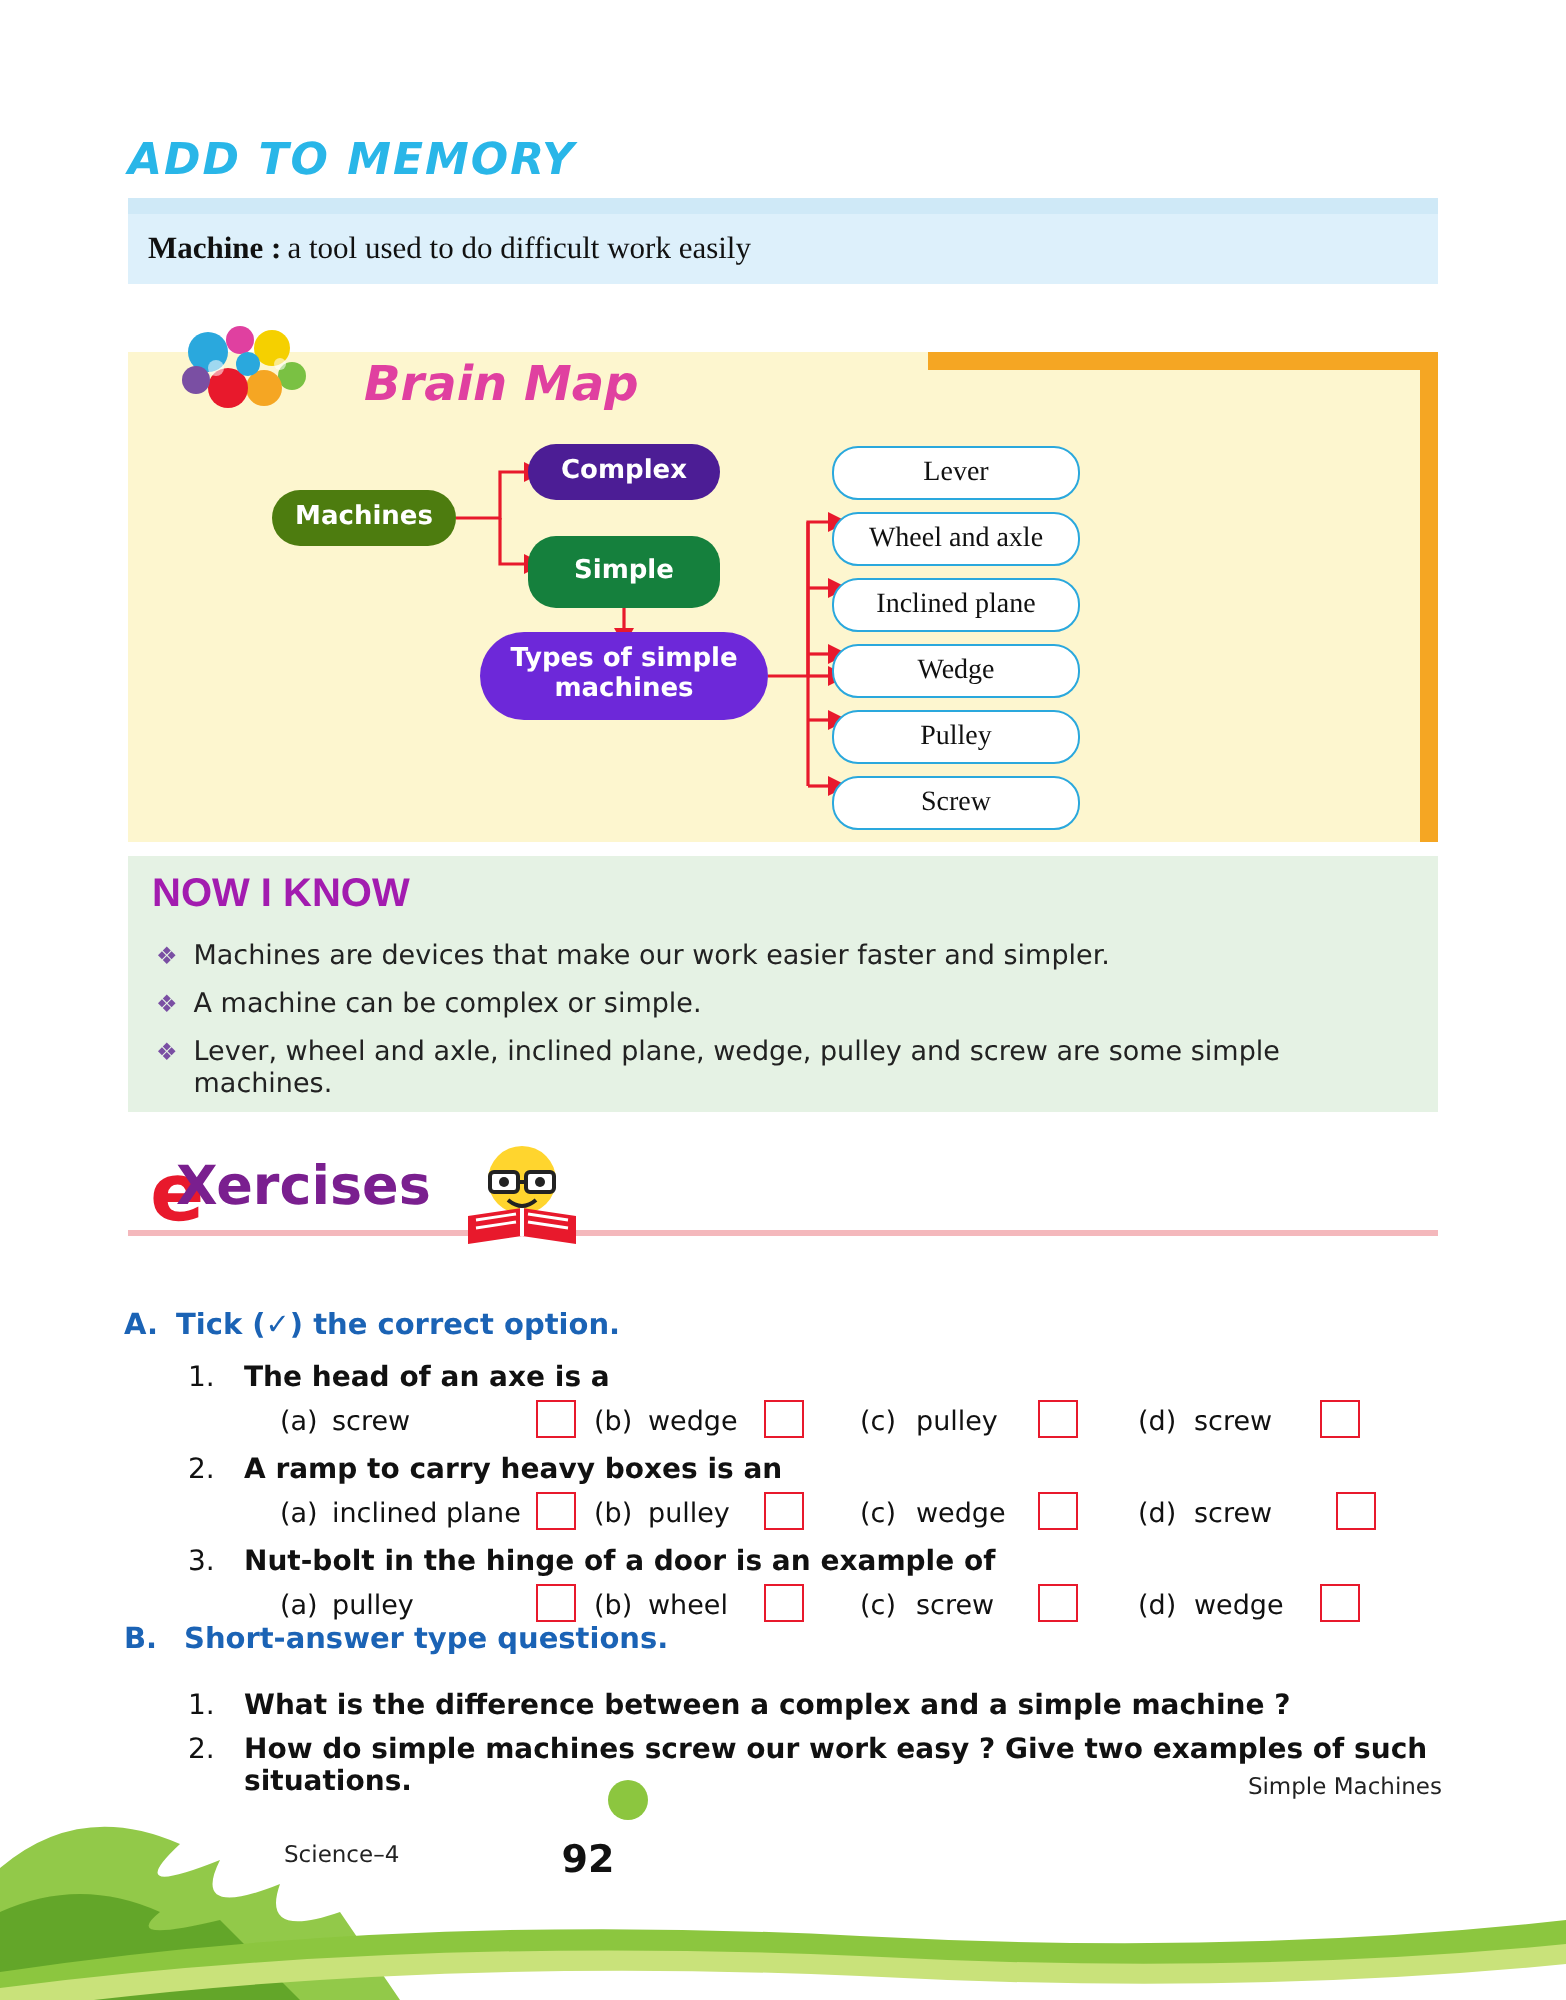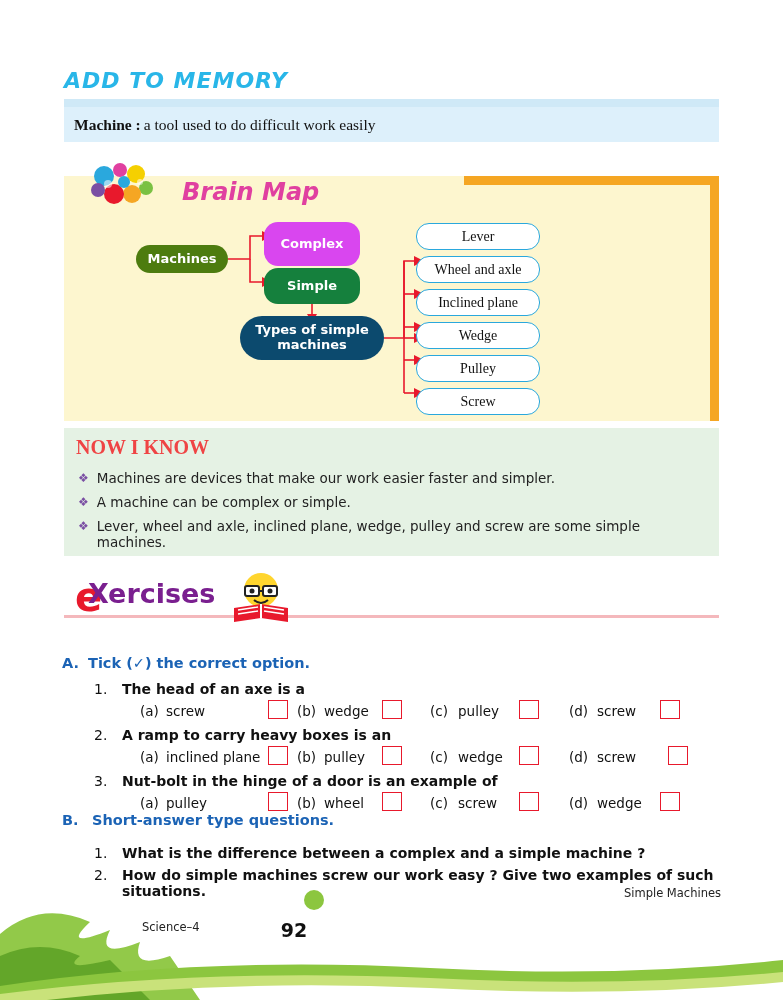--- a/index.html
+++ b/index.html
@@ -73,23 +73,23 @@
     display: flex; align-items: center; justify-content: center;
     font-family: "DejaVu Sans", sans-serif;
     font-size: 13px;
     font-weight: bold;
     color: #fff;
     border-radius: 14px;
     text-align: center;
     line-height: 1.15;
   }
   .node-machines { left: 136px; top: 245px; width: 92px; height: 28px; background: #4d7c0f; }
-  .node-complex  { left: 264px; top: 222px; width: 96px; height: 44px; background: #d946ef; }
+  .node-complex  { left: 264px; top: 222px; width: 96px; height: 28px; background: #4c1d95; }
   .node-simple   { left: 264px; top: 268px; width: 96px; height: 36px; background: #15803d; }
-  .node-types    { left: 240px; top: 316px; width: 144px; height: 44px; background: #0c4a6e; border-radius: 22px; font-size: 13px; }
+  .node-types    { left: 240px; top: 316px; width: 144px; height: 44px; background: #6d28d9; border-radius: 22px; font-size: 13px; }
 
   .leaf {
     position: absolute; left: 416px;
     width: 124px; height: 27px;
     background: #ffffff;
     border: 1.6px solid #2aa8dd;
     border-radius: 13px;
     display: flex; align-items: center; justify-content: center;
     font-family: "Liberation Serif", serif;
     font-size: 14px;
@@ -97,23 +97,23 @@
   }
 
   
   .now-panel {
     position: absolute; left: 64px; top: 428px;
     width: 655px; height: 128px;
     background: #e5f2e4;
   }
   .now-title {
     position: absolute; left: 76px; top: 436px;
-    font-family: Liberation Serif, serif;
+    font-family: Liberation Sans, sans-serif;
     font-weight: bold; font-size: 20px;
-    color: #ef4444;
+    color: #a21caf;
   }
   .now-list { position: absolute; left: 78px; top: 470px; width: 630px; }
   .now-item {
     display: flex; align-items: flex-start;
     font-family: "DejaVu Sans", sans-serif;
     font-size: 13.5px;
     color: #222;
     margin-bottom: 8px;
   }
   .now-bullet { color: #7a4fa3; margin-right: 8px; font-size: 12px; line-height: 1.35; }

